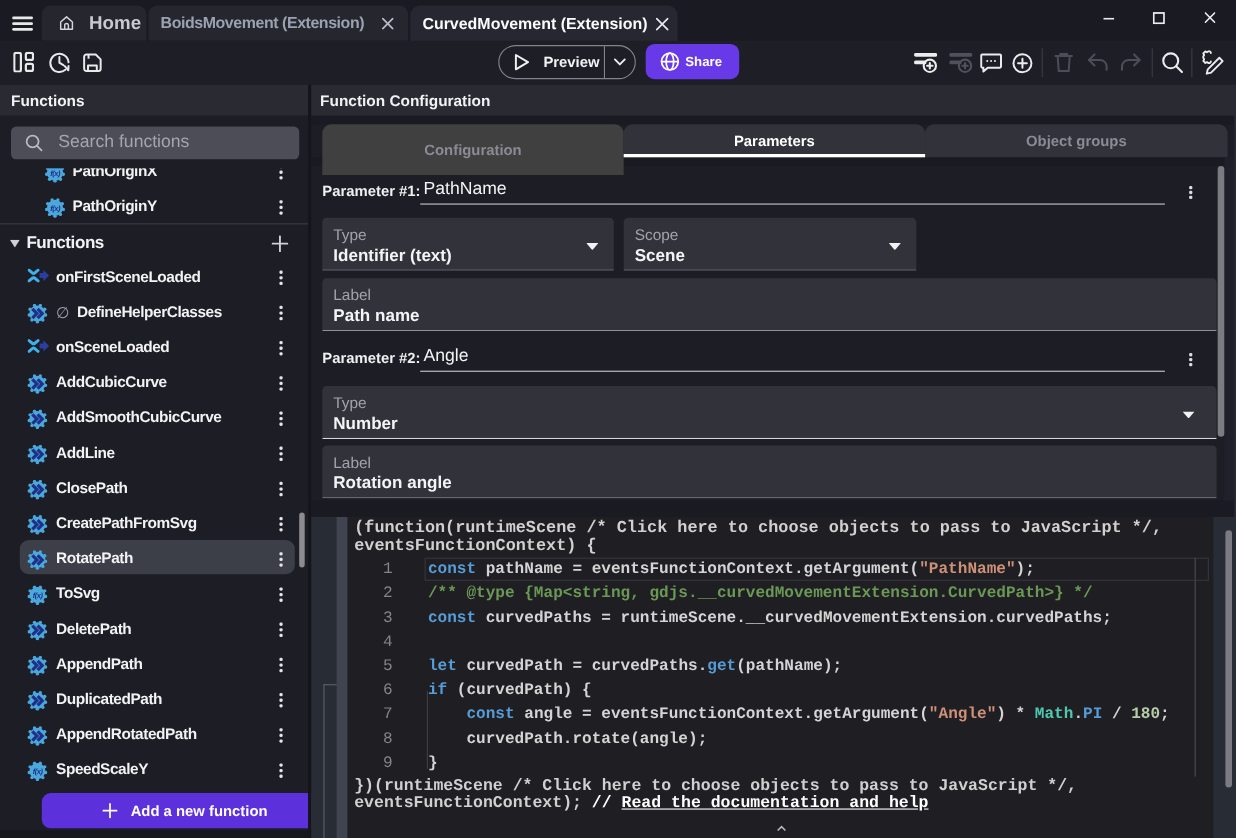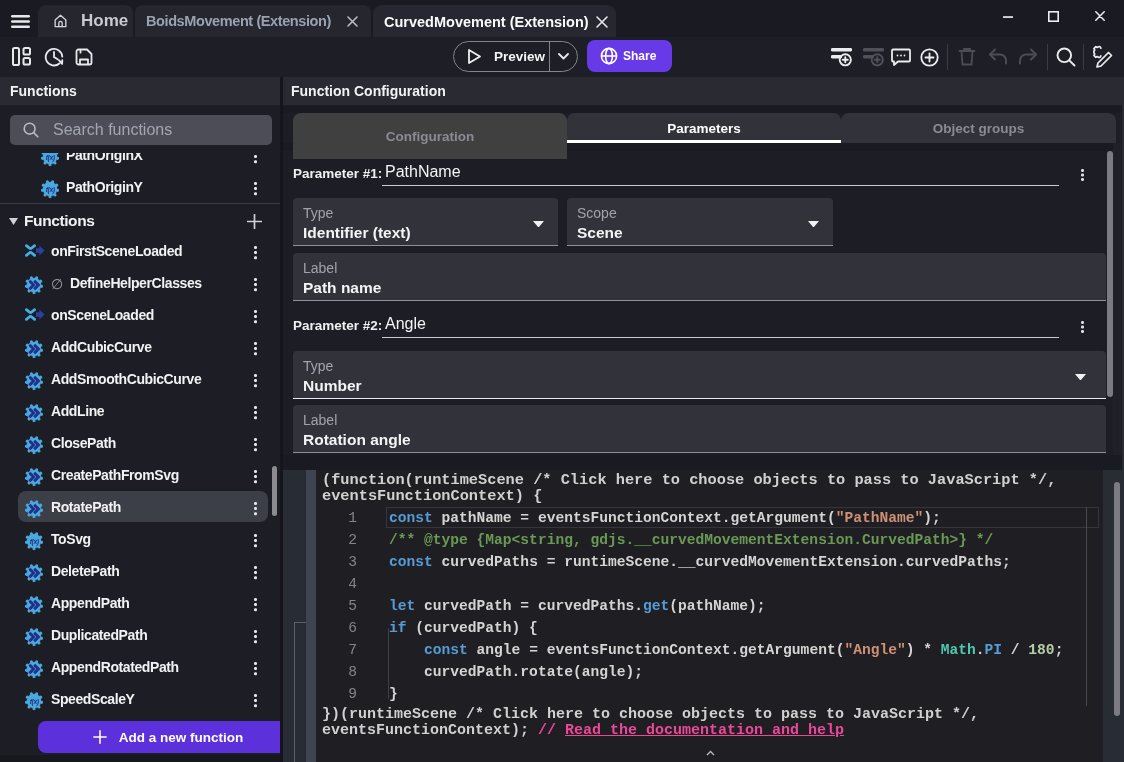--- a/index.html
+++ b/index.html
@@ -598,21 +598,21 @@
         <div style="position:absolute;left:0;top:36.5px;height:22px;line-height:22px;white-space:pre;"><span style="position:absolute;left:0;width:41px;text-align:right;display:inline-block;color:#858585;font-weight:400;">1</span><span style="position:absolute;left:73px;"><span style="color:#569cd6">const</span><span style="color:#d4d4d4"> pathName = eventsFunctionContext.getArgument(</span><span style="color:#ce9178">"PathName"</span><span style="color:#d4d4d4">);</span></span></div>
         <div style="position:absolute;left:0;top:58.5px;height:22px;line-height:22px;white-space:pre;"><span style="position:absolute;left:0;width:41px;text-align:right;display:inline-block;color:#858585;font-weight:400;">2</span><span style="position:absolute;left:73px;"><span style="color:#6a9955">/** @type {Map&lt;string, gdjs.__curvedMovementExtension.CurvedPath&gt;} */</span></span></div>
         <div style="position:absolute;left:0;top:80.5px;height:22px;line-height:22px;white-space:pre;"><span style="position:absolute;left:0;width:41px;text-align:right;display:inline-block;color:#858585;font-weight:400;">3</span><span style="position:absolute;left:73px;"><span style="color:#569cd6">const</span><span style="color:#d4d4d4"> curvedPaths = runtimeScene.__curvedMovementExtension.curvedPaths;</span></span></div>
         <div style="position:absolute;left:0;top:102.5px;height:22px;line-height:22px;white-space:pre;"><span style="position:absolute;left:0;width:41px;text-align:right;display:inline-block;color:#858585;font-weight:400;">4</span><span style="position:absolute;left:73px;"></span></div>
         <div style="position:absolute;left:0;top:124.5px;height:22px;line-height:22px;white-space:pre;"><span style="position:absolute;left:0;width:41px;text-align:right;display:inline-block;color:#858585;font-weight:400;">5</span><span style="position:absolute;left:73px;"><span style="color:#569cd6">let</span><span style="color:#d4d4d4"> curvedPath = curvedPaths.</span><span style="color:#569cd6">get</span><span style="color:#d4d4d4">(pathName);</span></span></div>
         <div style="position:absolute;left:0;top:146.5px;height:22px;line-height:22px;white-space:pre;"><span style="position:absolute;left:0;width:41px;text-align:right;display:inline-block;color:#858585;font-weight:400;">6</span><span style="position:absolute;left:73px;"><span style="color:#569cd6">if</span><span style="color:#d4d4d4"> (curvedPath) {</span></span></div>
         <div style="position:absolute;left:0;top:168.5px;height:22px;line-height:22px;white-space:pre;"><span style="position:absolute;left:0;width:41px;text-align:right;display:inline-block;color:#858585;font-weight:400;">7</span><span style="position:absolute;left:73px;"><span style="color:#d4d4d4">    </span><span style="color:#569cd6">const</span><span style="color:#d4d4d4"> angle = eventsFunctionContext.getArgument(</span><span style="color:#ce9178">"Angle"</span><span style="color:#d4d4d4">) * </span><span style="color:#4ec9b0">Math</span><span style="color:#d4d4d4">.</span><span style="color:#569cd6">PI</span><span style="color:#d4d4d4"> / </span><span style="color:#b5cea8">180</span><span style="color:#d4d4d4">;</span></span></div>
         <div style="position:absolute;left:0;top:190.5px;height:22px;line-height:22px;white-space:pre;"><span style="position:absolute;left:0;width:41px;text-align:right;display:inline-block;color:#858585;font-weight:400;">8</span><span style="position:absolute;left:73px;"><span style="color:#d4d4d4">    </span><span style="color:#d4d4d4">curvedPath.rotate(angle);</span></span></div>
         <div style="position:absolute;left:0;top:212.5px;height:22px;line-height:22px;white-space:pre;"><span style="position:absolute;left:0;width:41px;text-align:right;display:inline-block;color:#858585;font-weight:400;">9</span><span style="position:absolute;left:73px;"><span style="color:#d4d4d4">}</span></span></div>
         <div style="position:absolute;left:6px;top:237.3px;line-height:15.8px;font-size:15px;color:#d0d0d0;white-space:pre;">})(runtimeScene /* Click here to choose objects to pass to JavaScript */,
-<span>eventsFunctionContext); </span><span style="color:#ec4899">// <span style="text-decoration:underline">Read the documentation and help</span></span></div>
+<span>eventsFunctionContext); </span><span style="color:#ffffff">// <span style="text-decoration:underline">Read the documentation and help</span></span></div>
       </div>
   </div>
 
   <div class="abs" style="left:1114px;top:482px;width:6px;height:234px;background:#7b7b81;border-radius:3px;"></div>
 
   <svg class="abs" style="left:706px;top:750px;" width="9" height="6" viewBox="0 0 9 6" fill="none" stroke="#b9b9bd" stroke-width="1.4">
       <path d="M1 5 L4.5 1.5 L8 5"></path>
     </svg>
 
 </div>

